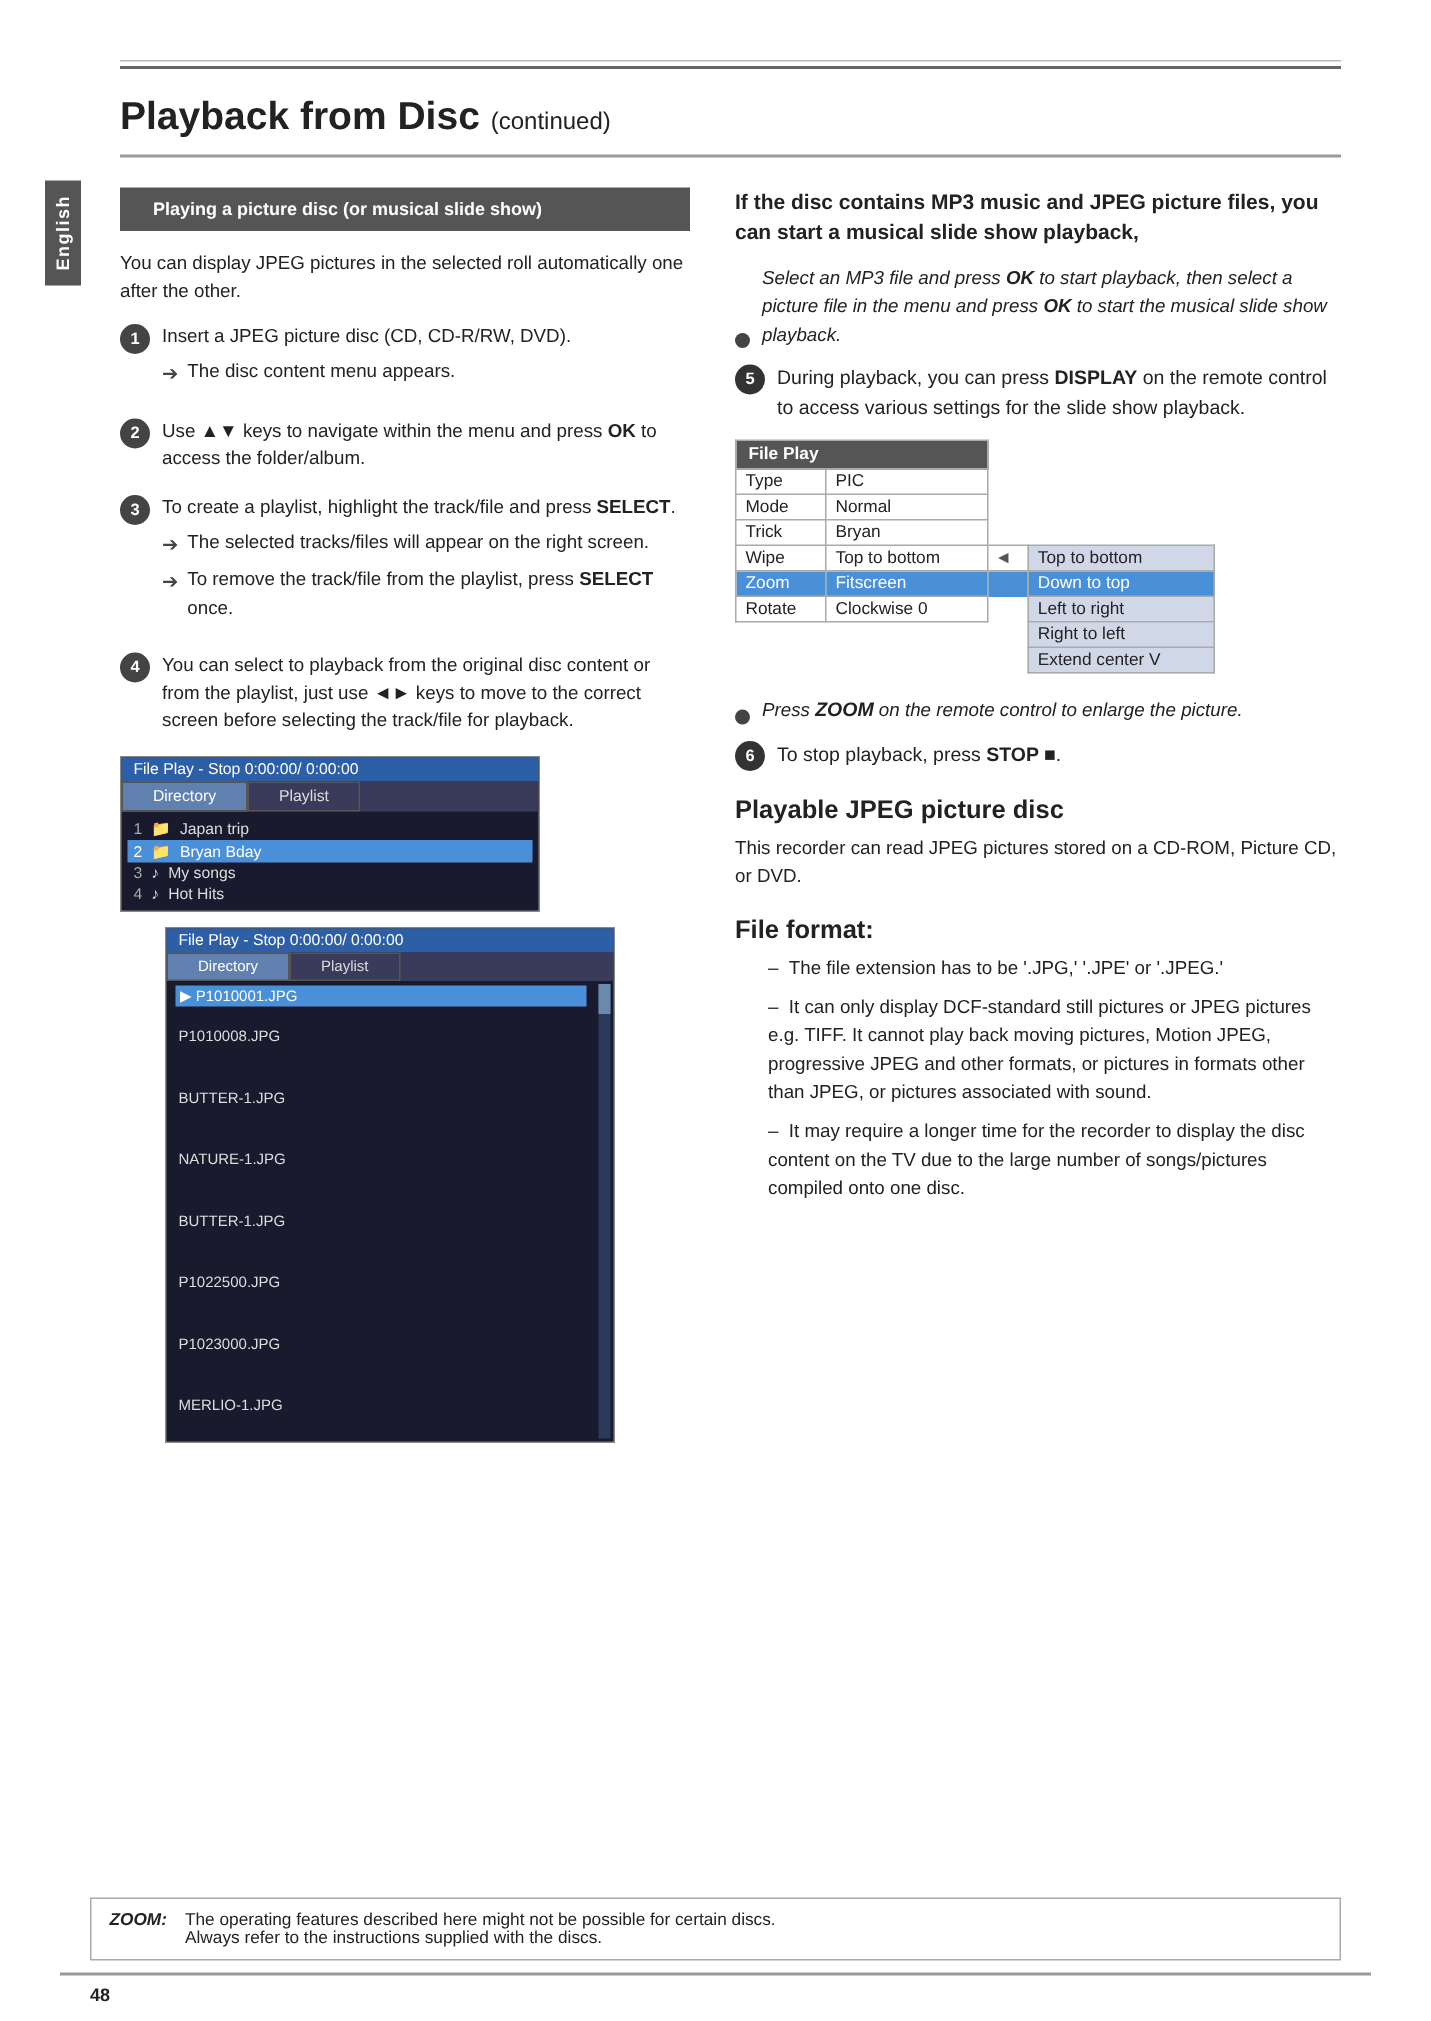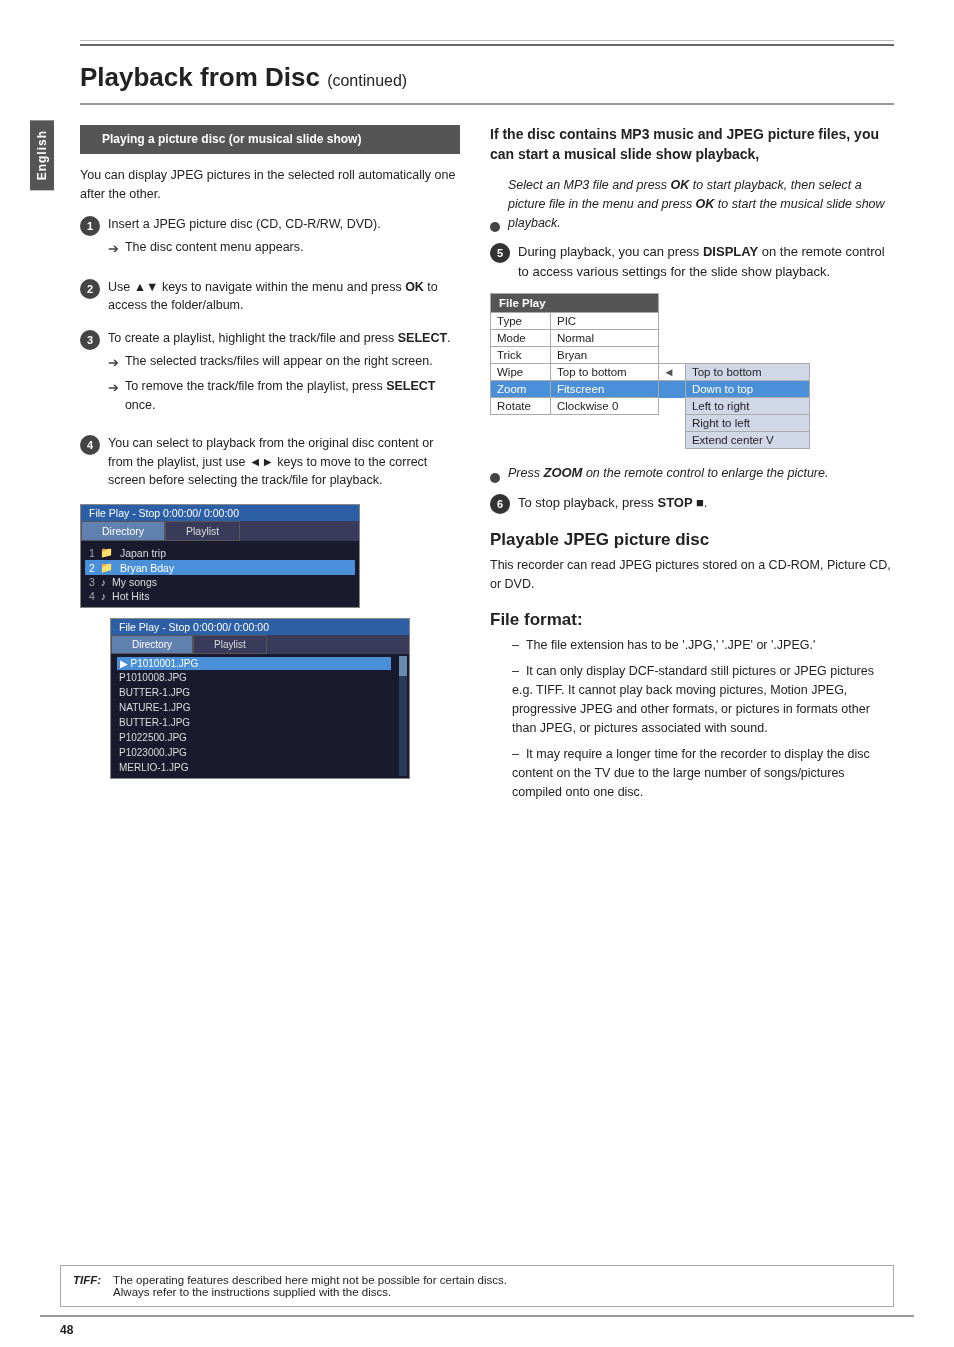--- a/index.html
+++ b/index.html
@@ -265,21 +265,21 @@
       border: 1px solid #555;
     }
     .nested-tab.active {
       background: #6080b0;
       color: #fff;
     }
     .nested-list {
       padding: 3px 6px;
     }
     .nested-list-item {
-      padding: 2px 2px;
+      padding: 15px 2px;
       color: #ddd;
       font-size: 10px;
     }
 
     
     .sub-section-title {
       font-size: 17px;
       font-weight: bold;
       margin: 16px 0 6px 0;
     }
@@ -582,19 +582,19 @@
       <div class="dash-text">
         – &nbsp;It may require a longer time for the recorder to display the disc content on the TV due to the large number of songs/pictures compiled onto one disc.
       </div>
 
     </div>
   </div>
 
   <div class="bottom-line"></div>
 
   <div class="tips-bar">
-    <span class="tips-label">TIFF:</span>
+    <span class="tips-label">ZOOM:</span>
     <span>The operating features described here might not be possible for certain discs.<br>Always refer to the instructions supplied with the discs.</span>
   </div>
 
   <div class="page-number">48</div>
 
 </div>
 
 </body></html>

